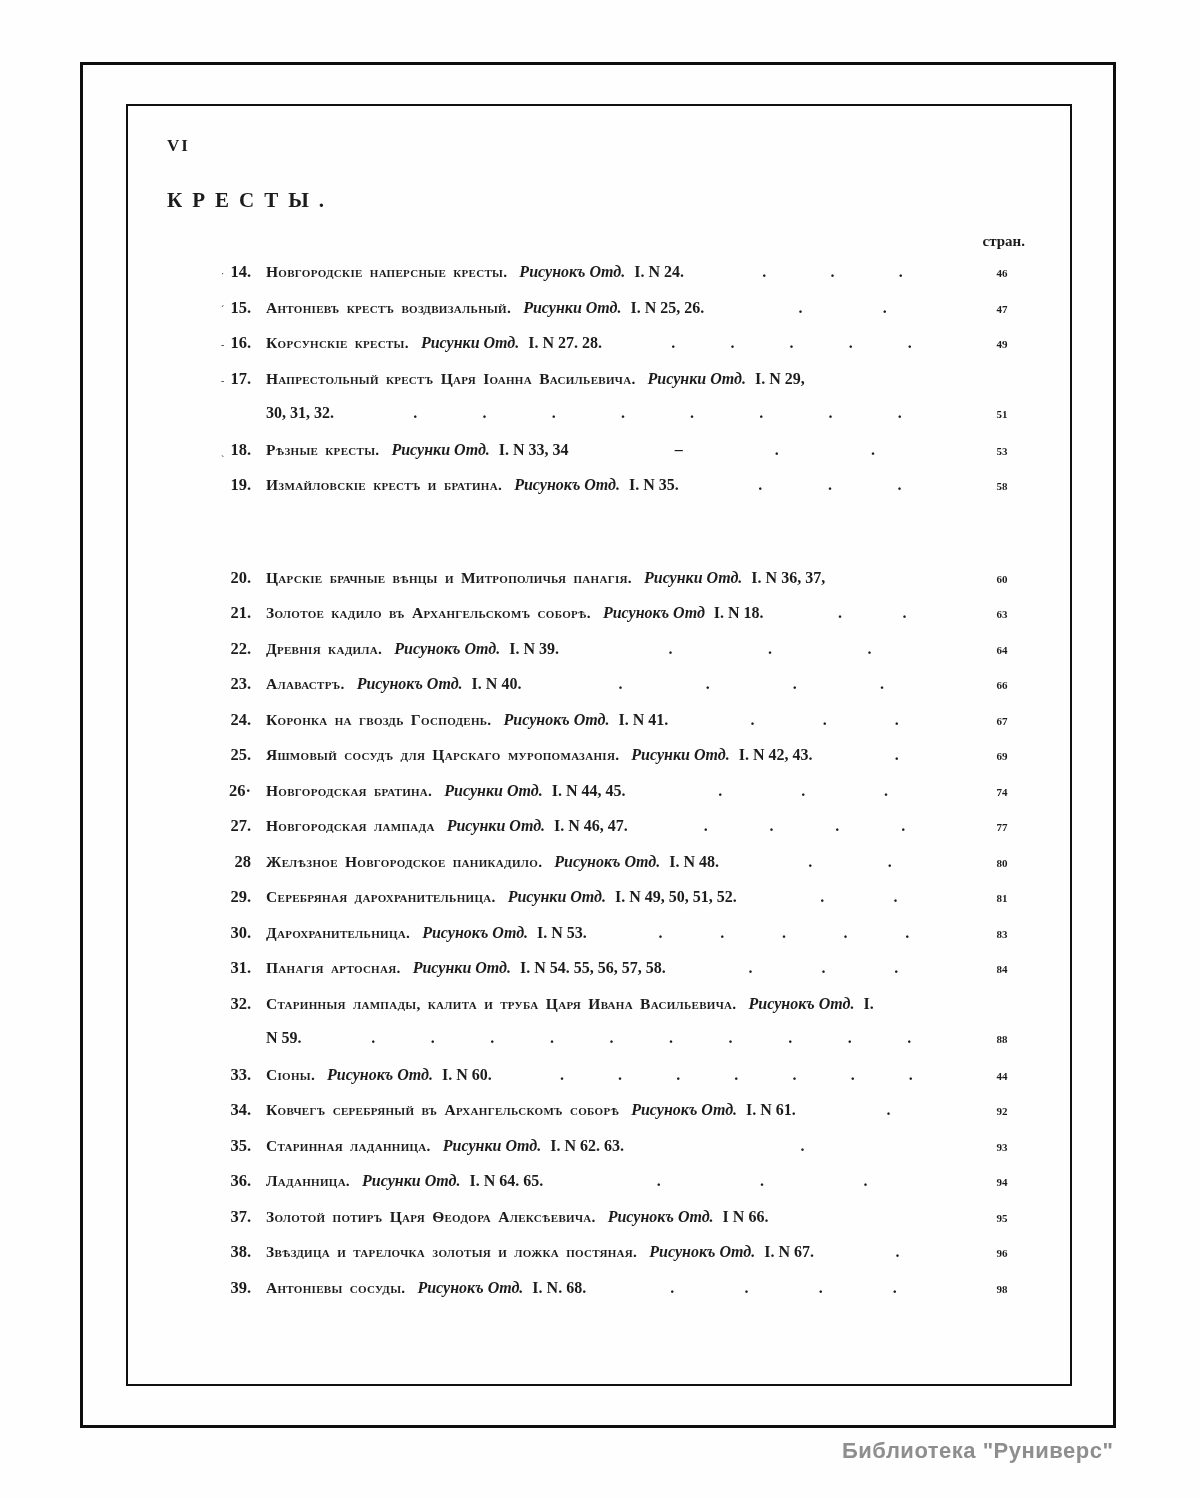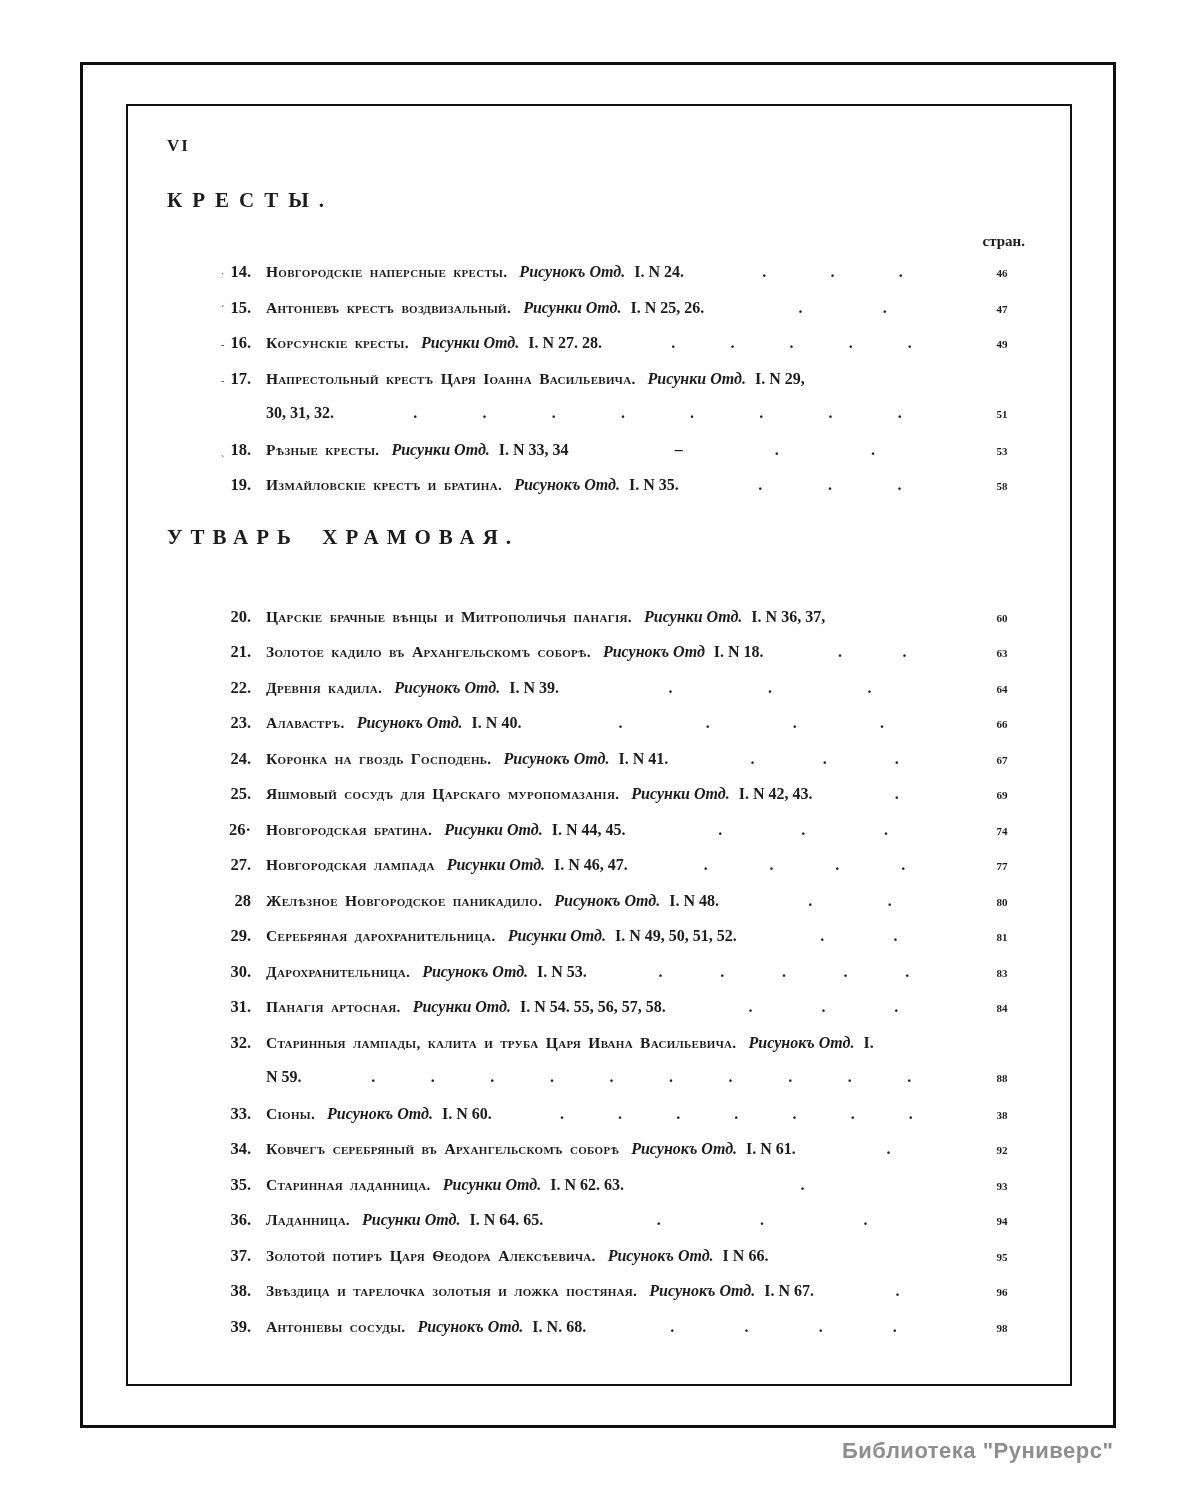--- a/index.html
+++ b/index.html
@@ -167,21 +167,20 @@
             <span class="ref-i">Рисунокъ Отд.</span>
             <span class="ref-p">I. N 35.</span>
             <div class="leader">
               <span class="dot">.</span>
               <span class="dot">.</span>
               <span class="dot">.</span>
             </div>
             <span class="page-num">58</span>
           </div>
         </div>
-        <div class="sec-heading s1">УТВАРЬ ХРАМОВАЯ.</div>
         <div class="rows r1">
           <div class="row">
             <div class="numbox">
               <span class="num">20.</span>
             </div>
             <span class="entry-main title">Царскіе брачные вѣнцы и Митрополичья панагія.</span>
             <span class="ref-i">Рисунки Отд.</span>
             <span class="ref-p">I. N 36, 37,</span>
             <div class="leader"></div>
             <span class="page-num">60</span>
@@ -373,21 +372,21 @@
             <span class="ref-p">I. N 60.</span>
             <div class="leader">
               <span class="dot">.</span>
               <span class="dot">.</span>
               <span class="dot">.</span>
               <span class="dot">.</span>
               <span class="dot">.</span>
               <span class="dot">.</span>
               <span class="dot">.</span>
             </div>
-            <span class="page-num">38</span>
+            <span class="page-num">44</span>
           </div>
           <div class="row">
             <div class="numbox">
               <span class="num">34.</span>
             </div>
             <span class="entry-main title">Ковчегъ серебряный въ Архангельскомъ соборѣ</span>
             <span class="ref-i">Рисунокъ Отд.</span>
             <span class="ref-p">I. N 61.</span>
             <div class="leader">
               <span class="dot">.</span>

